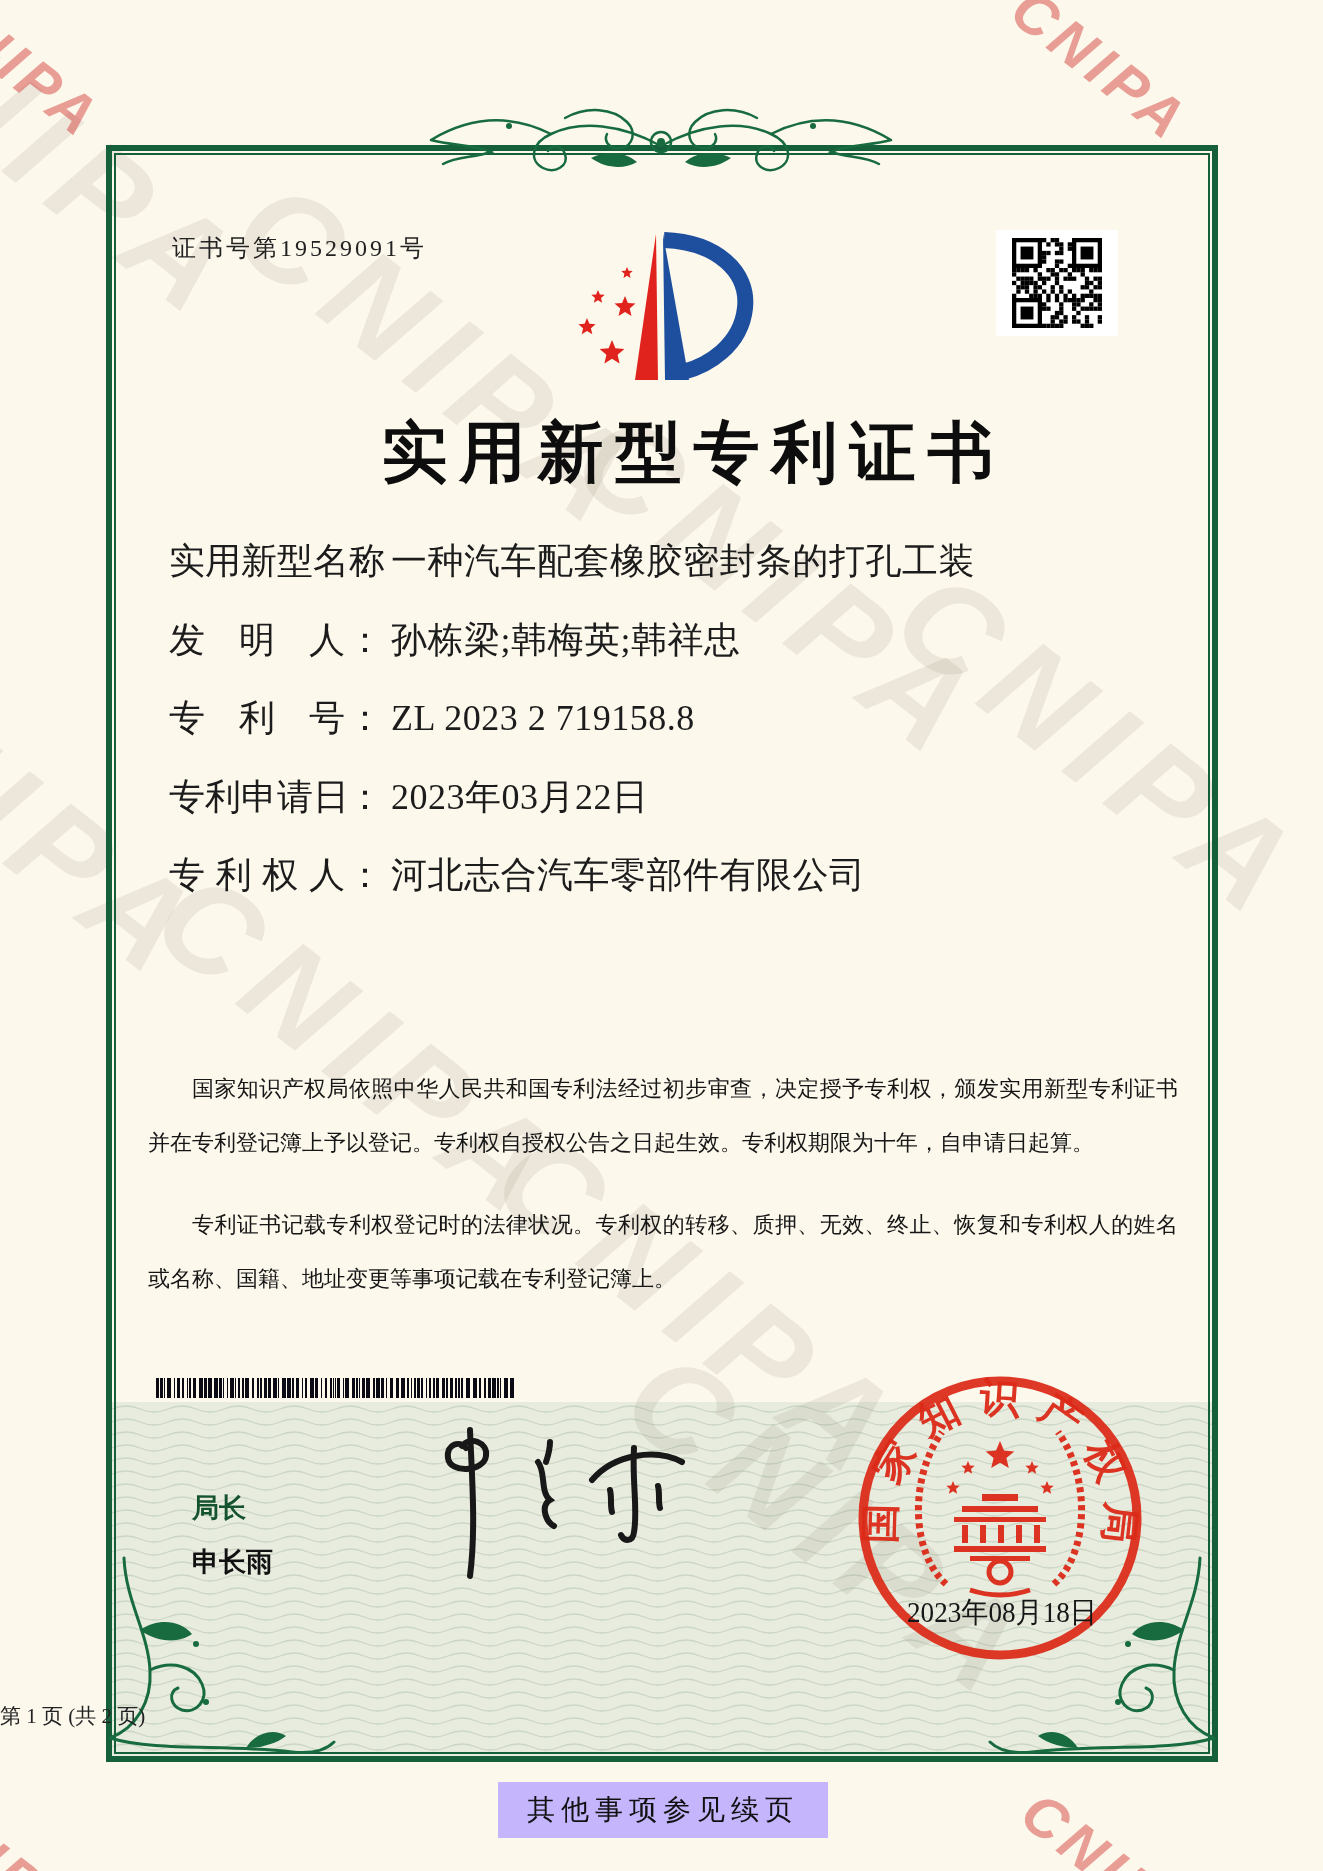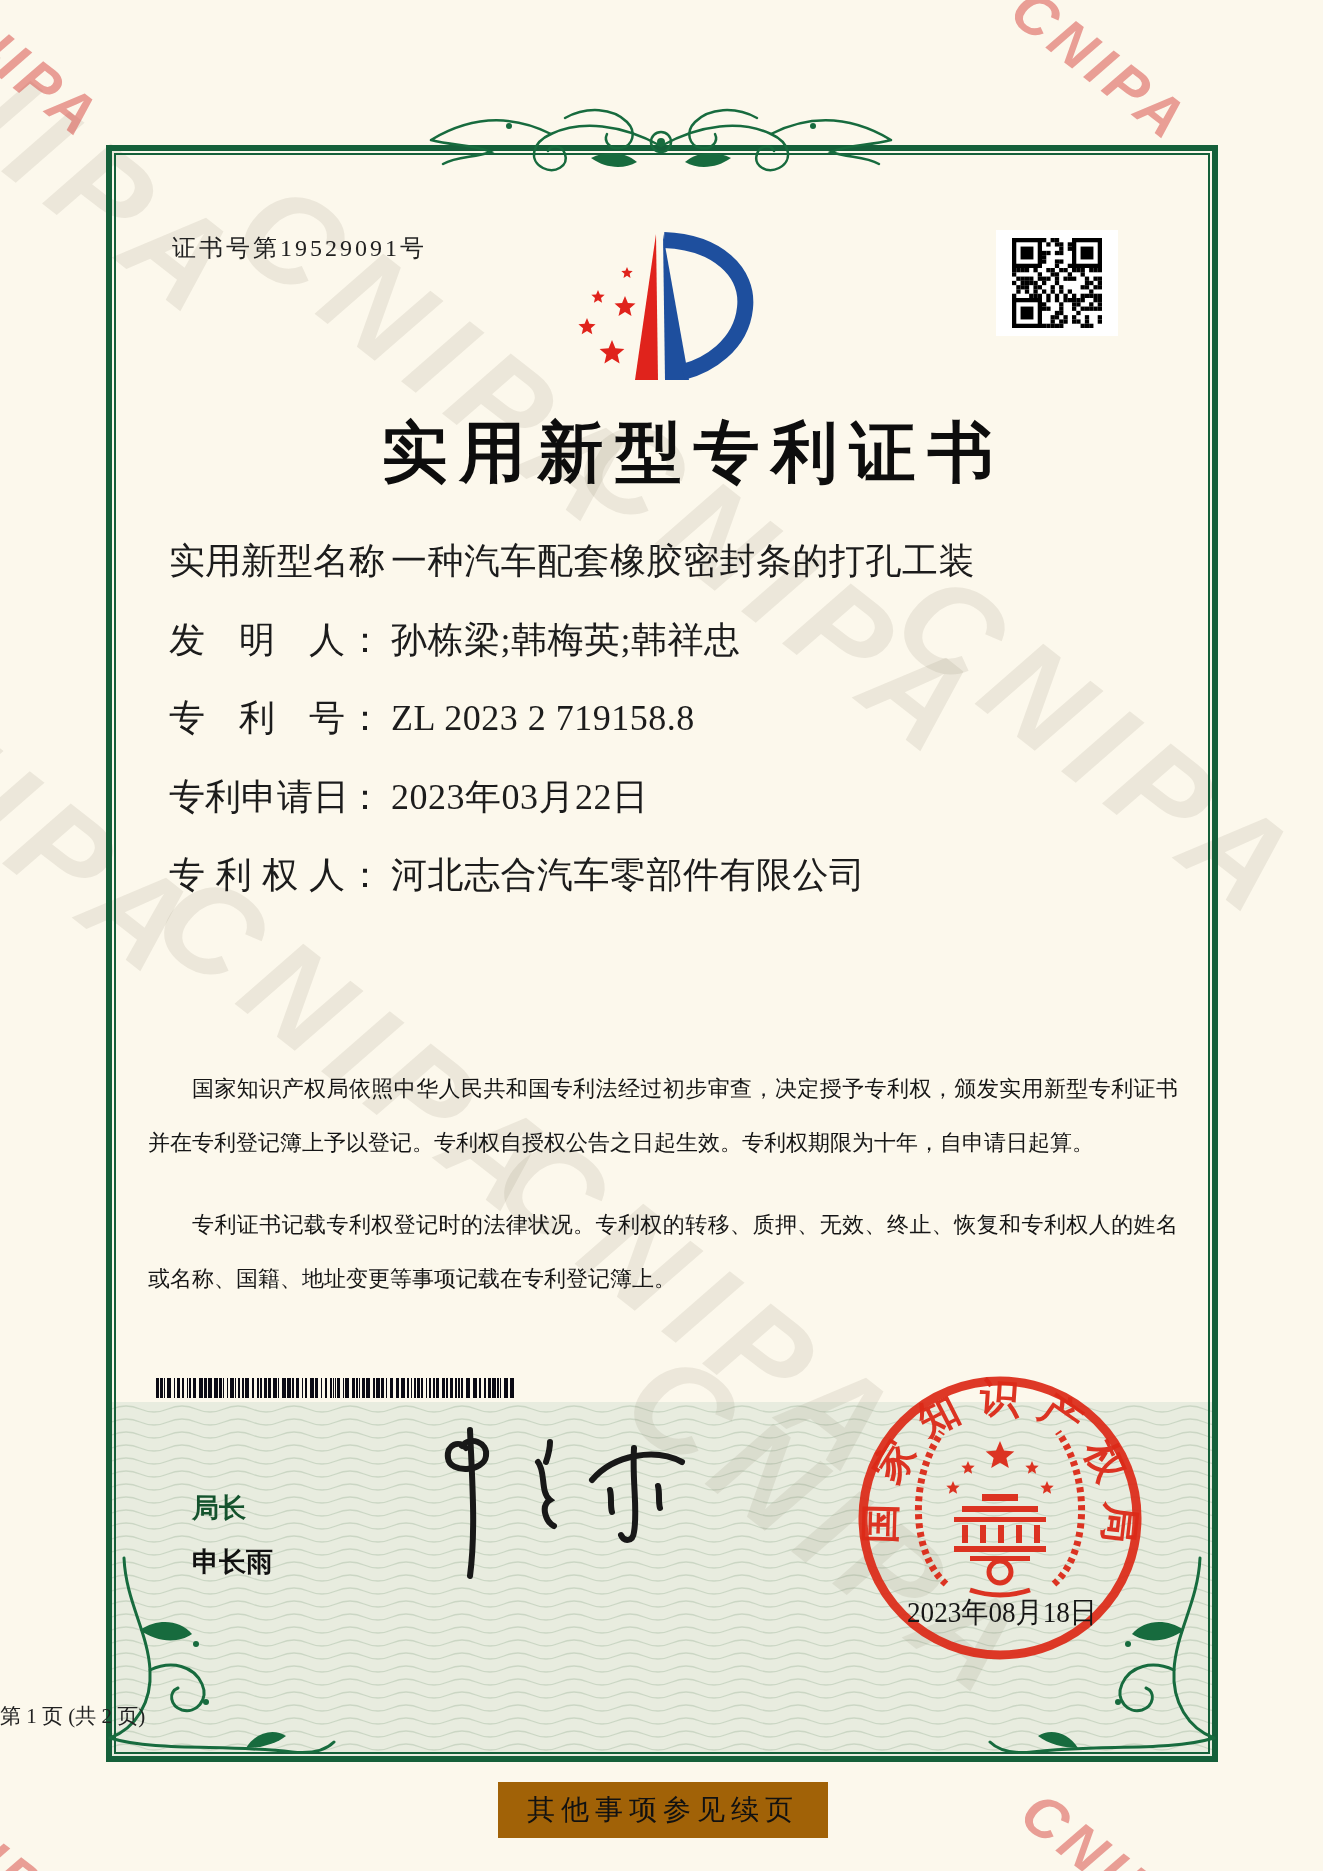--- a/index.html
+++ b/index.html
@@ -48,21 +48,21 @@
   .director-title{position:absolute;left:192px;top:1490px;font-size:27px;font-weight:700;
         font-family:"Liberation Sans","DejaVu Sans",sans-serif;color:#14532d;}
   .director-name{position:absolute;left:192px;top:1544px;font-size:27px;font-weight:700;
         font-family:"Liberation Sans","DejaVu Sans",sans-serif;color:#111;}
   .sig{position:absolute;left:400px;top:1418px;}
 
   .seal{position:absolute;left:850px;top:1368px;}
 
   .page-num{position:absolute;left:0;top:1702px;width:100%;text-align:left;font-size:21px;color:#222;}
 
-  .cont-box{position:absolute;left:498px;top:1782px;width:330px;height:56px;background:#a16207;
+  .cont-box{position:absolute;left:498px;top:1782px;width:330px;height:56px;background:#c4b5fd;
             text-align:center;line-height:56px;font-size:28px;letter-spacing:6px;color:#111;}
 </style>
 </head>
 <body>
 
 <div class="page">
 
   <div class="waves">
     <svg id="waves-svg" width="1100" height="354">
       <rect x="0" y="0" width="1100" height="354" fill="#e8ecdf"></rect>

